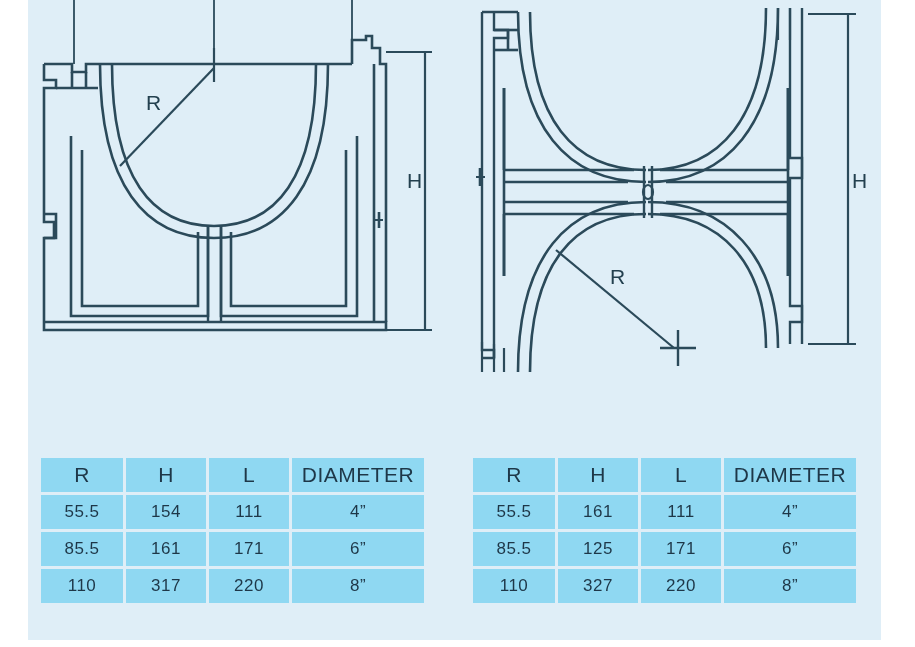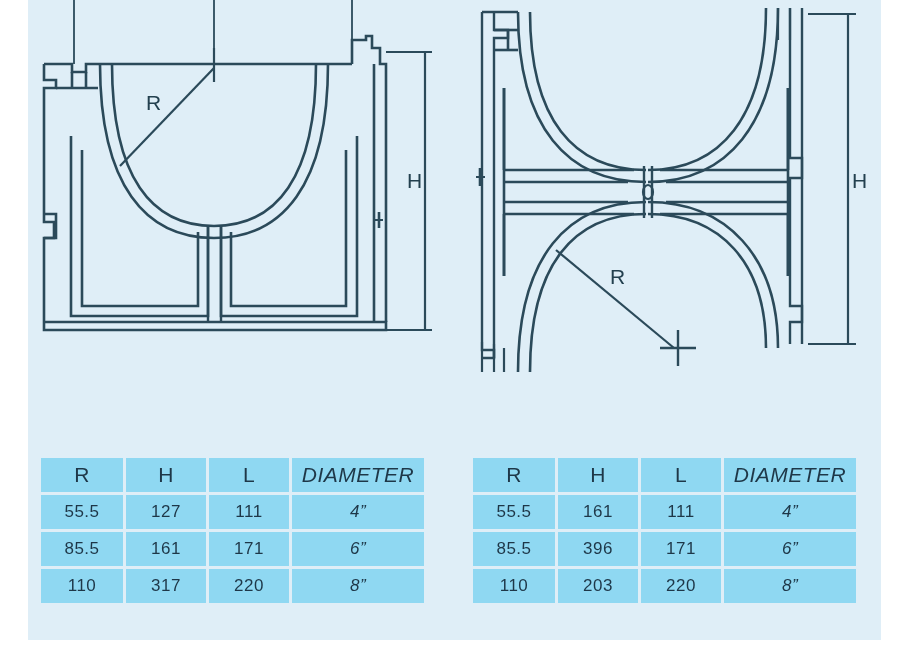--- a/index.html
+++ b/index.html
@@ -50,21 +50,21 @@
     padding: 0;
     font-size: 17px;
     letter-spacing: 0.5px;
   }
   .spec-table td.hdr {
     font-size: 21px;
   }
   .col-r  { width: 82px; }
   .col-h  { width: 80px; }
   .col-l  { width: 80px; }
-  .col-d  { width: 132px; font-style: italic; }
+  .col-d  { width: 132px; }
   .dim-label {
     font-family: "Liberation Sans", sans-serif;
     font-size: 21px;
     fill: #23404f;
   }
 </style>
 </head>
 <body>
 
 <div id="page">
@@ -209,21 +209,21 @@
       <tr>
         <td class="hdr col-r">R</td>
         <td class="hdr col-h">H</td>
         <td class="hdr col-l">L</td>
         <td class="hdr col-d">DIAMETER</td>
       </tr>
     </thead>
     <tbody>
       <tr>
         <td class="col-r">55.5</td>
-        <td class="col-h">127</td>
+        <td class="col-h">154</td>
         <td class="col-l">111</td>
         <td class="col-d">4”</td>
       </tr>
       <tr>
         <td class="col-r">85.5</td>
         <td class="col-h">161</td>
         <td class="col-l">171</td>
         <td class="col-d">6”</td>
       </tr>
       <tr>
@@ -246,26 +246,26 @@
     </thead>
     <tbody>
       <tr>
         <td class="col-r">55.5</td>
         <td class="col-h">161</td>
         <td class="col-l">111</td>
         <td class="col-d">4”</td>
       </tr>
       <tr>
         <td class="col-r">85.5</td>
-        <td class="col-h">396</td>
+        <td class="col-h">125</td>
         <td class="col-l">171</td>
         <td class="col-d">6”</td>
       </tr>
       <tr>
         <td class="col-r">110</td>
-        <td class="col-h">203</td>
+        <td class="col-h">327</td>
         <td class="col-l">220</td>
         <td class="col-d">8”</td>
       </tr>
     </tbody>
   </table>
 
 </div>
 
 </body></html>

